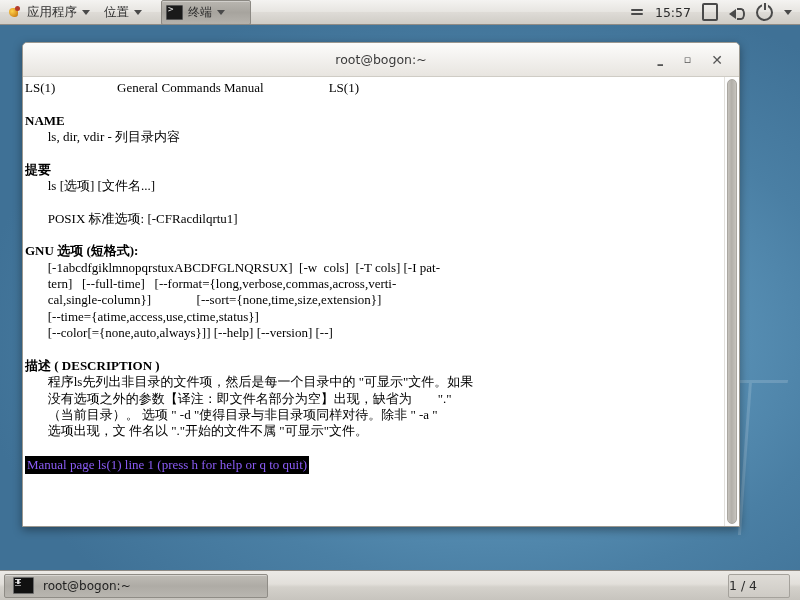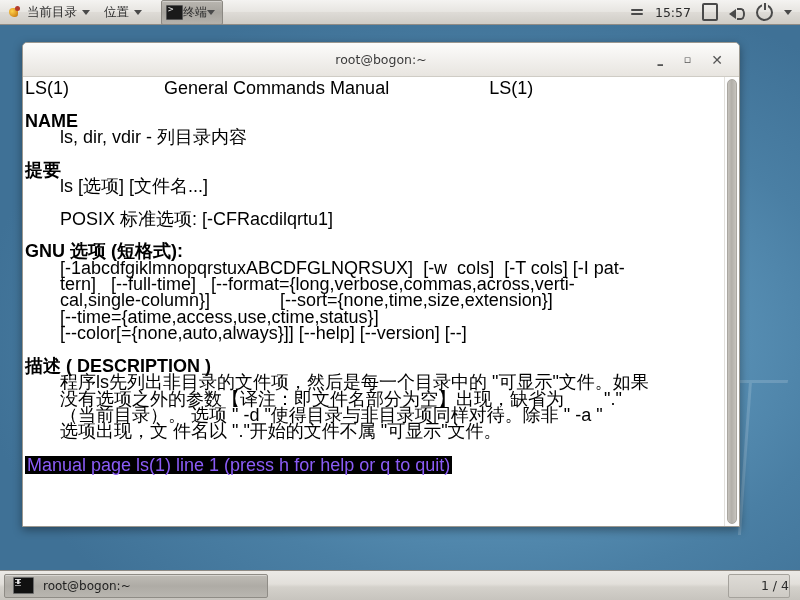--- a/index.html
+++ b/index.html
@@ -101,23 +101,24 @@
   }
   .foot-icon::after{
     content:"";
     position:absolute; left:8px; top:1px;
     width:5px;height:5px;border-radius:50%;
     background:#b33b2c;
   }
 
   #task-win {
     display: flex; align-items: center;
+    gap: 5px;
     height: 23px;
     margin-left: 12px;
-    padding: 0 7px 0 4px;
+    padding: 0 25px 0 4px;
     background: linear-gradient(to bottom, #b9b6b0, #a7a49e 50%, #b5b2ac);
     border: 1px solid #8b8882;
     border-radius: 2px;
     box-shadow: inset 0 1px 0 rgba(255,255,255,0.35);
     font-family: Liberation Serif, serif;
   }
   .term-mini {
     width: 15px; height: 13px;
     background: #1a1a1a;
     border: 1px solid #555;
@@ -237,22 +238,22 @@
   #term-body {
     flex: 1 1 auto;
     position: relative;
     background: #ffffff;
     overflow: hidden;
     display: flex;
   }
   #term-text {
     flex: 1 1 auto;
     padding: 3px 0 0 2px;
-    font-family: Liberation Sans, sans-serif;
-    font-size: 18px;
+    font-family: Liberation Serif, serif;
+    font-size: 13px;
     line-height: 16.35px;
     color: #000000;
     white-space: pre;
     overflow: hidden;
     letter-spacing: 0px;
   }
   .ln { display:block; height:16.35px; }
   .b { font-weight: 700; }
   .status-line {
     display: inline-block;
@@ -311,21 +312,21 @@
   }
   .tb-termicon::before {
     content: "";
     position: absolute; left: 1px; top: 1px;
     width: 6px; height: 1px; background: #d0d0d0;
     box-shadow: 0 3px 0 #9a9a9a, 0 6px 0 #9a9a9a;
   }
   #workspace {
     margin-left: auto;
     display: flex; align-items: center;
-    justify-content: flex-end;
+    justify-content: flex-start;
     width: 60px; height: 22px;
     margin-right: 6px;
     background: linear-gradient(to bottom,#dedbd6,#cecbc5);
     border: 1px solid #a5a29c;
     border-radius: 2px;
     font-size: 12.5px; color: #2b2b2b;
     font-family: "DejaVu Sans", sans-serif;
   }
 </style>
 </head>
@@ -336,21 +337,21 @@
   <div id="desktop">
     <div class="wp-logo">
       <div class="wp-seven"></div>
       <div class="wp-centos">CENTOS</div>
     </div>
   </div>
 
   <div id="top-panel">
     <div class="panel-menu">
       <span class="foot-icon"></span>
-      <span class="lbl">当前目录</span>
+      <span class="lbl">应用程序</span>
       <span class="caret"></span>
     </div>
     <div class="panel-menu">
       <span class="lbl">位置</span>
       <span class="caret"></span>
     </div>
     <div id="task-win">
       <span class="term-mini"></span>
       <span class="lbl">终端</span>
       <span class="caret"></span>

